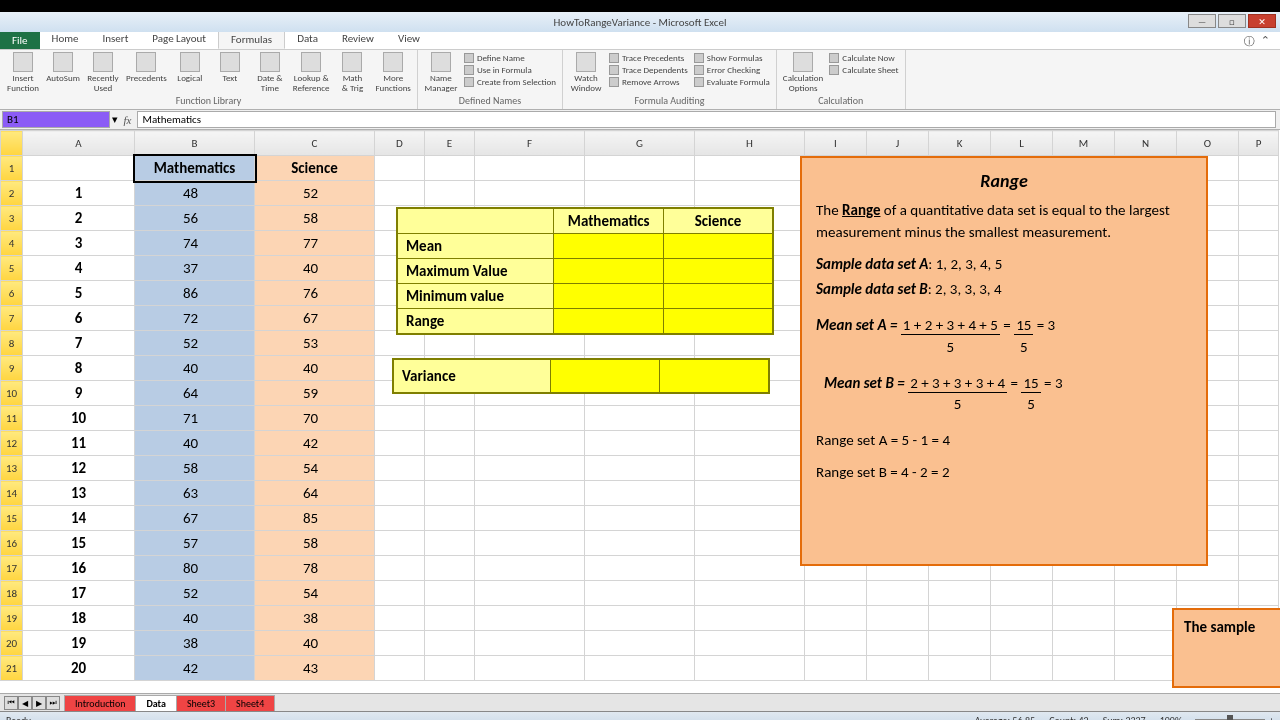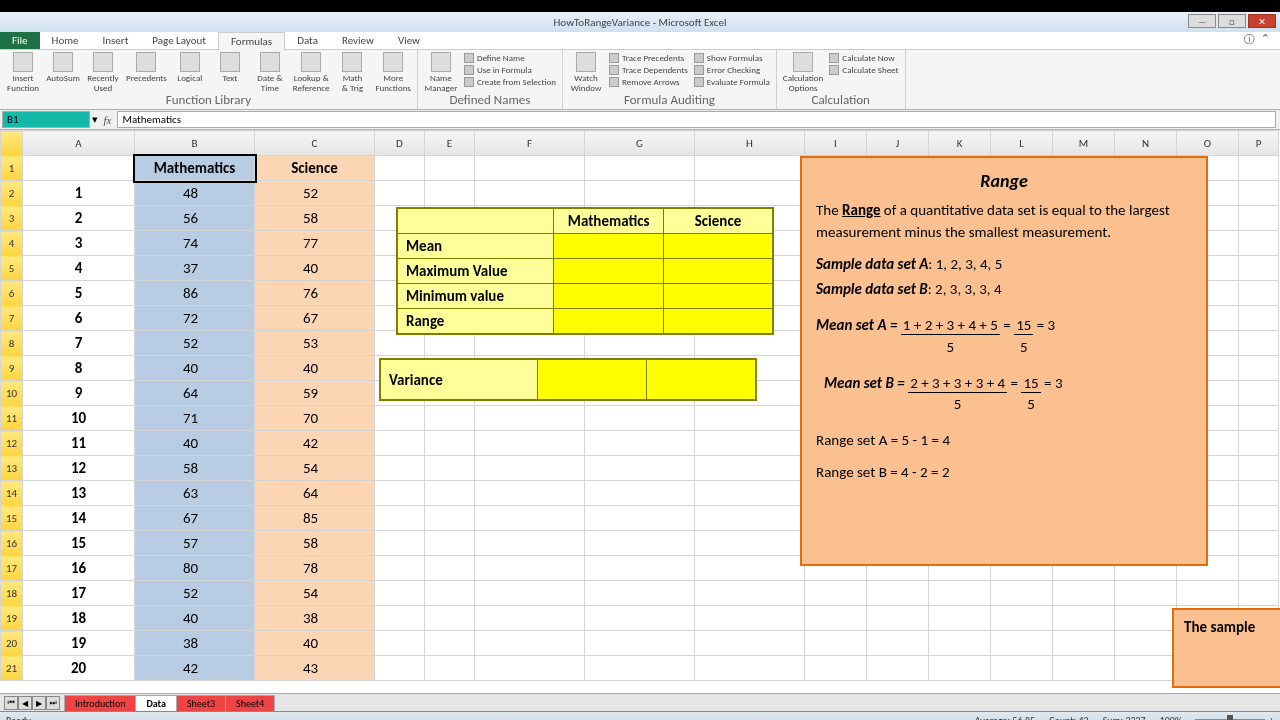--- a/index.html
+++ b/index.html
@@ -1,37 +1,37 @@
 <!DOCTYPE html>
 <html><head>
 <meta charset="utf-8">
 <style>
 html,body{margin:0;padding:0;font-family:Calibri,Arial,sans-serif;font-size:11px;background:#fff;overflow:hidden;width:1280px;height:720px}
 *{box-sizing:border-box}
 .titlebar{height:20px;background:linear-gradient(#e8f0f8,#cfe0f0);display:flex;align-items:center;justify-content:center;font-size:11px;color:#444;position:relative}
 .titlebar .winbtns{position:absolute;right:4px;top:2px;display:flex;gap:2px}
 .winbtn{width:28px;height:14px;background:#ddd;border:1px solid #888;display:flex;align-items:center;justify-content:center;font-size:9px}
 .winbtn.close{background:#c84030;color:#fff;border-color:#a03020}
-.ribbon-tabs{height:18px;background:#fff;display:flex;align-items:flex-start;padding-left:0;font-size:11px;border-bottom:1px solid #ccc}
+.ribbon-tabs{height:18px;background:#fff;display:flex;align-items:flex-end;padding-left:0;font-size:11px;border-bottom:1px solid #ccc}
 .file-tab{background:#1e7145;color:#fff;padding:2px 12px;font-size:11px}
 .rtab{padding:2px 12px;color:#444;cursor:default}
 .rtab.active{border:1px solid #ccc;border-bottom:1px solid #f5f5f5;background:#f5f5f5}
 .rtab-help{margin-left:auto;display:flex;gap:6px;padding-right:10px;color:#555}
 .ribbon{height:60px;background:#f5f5f5;border-bottom:1px solid #b0b0b0;display:flex;font-size:10px;color:#444}
 .group{border-right:1px solid #d0d0d0;padding:2px 6px;display:flex;flex-direction:column;justify-content:space-between}
-.group-label{text-align:center;font-size:13px;color:#666;margin-top:auto}
+.group-label{text-align:center;font-size:10px;color:#666;margin-top:auto}
 .group-body{display:flex;gap:6px;align-items:flex-start}
 .bigbtn{display:flex;flex-direction:column;align-items:center;gap:1px;min-width:34px}
 .bigbtn .ic{width:20px;height:20px;background:#ddd;border:1px solid #aaa}
 .bigbtn span{font-size:9px;text-align:center;line-height:1}
 .smallstack{display:flex;flex-direction:column;gap:1px;font-size:9px}
 .smallstack div{display:flex;align-items:center;gap:3px;white-space:nowrap}
 .sm-ic{width:10px;height:10px;background:#ccc;border:1px solid #999}
 .formula-bar{height:20px;background:#f0f0f0;border-bottom:1px solid #b0b0b0;display:flex;align-items:center;font-size:11px}
-.name-box{width:88px;border:1px solid #aaa;background:#14b8a6;padding:1px 4px;margin:0 2px}
+.name-box{width:108px;border:1px solid #aaa;background:#8b5cf6;padding:1px 4px;margin:0 2px}
 .fx{font-style:italic;font-family:serif;margin:0 6px;color:#555}
 .formula-input{flex:1;border:1px solid #aaa;background:#fff;padding:1px 4px;margin-right:4px}
 .grid-area{position:relative;height:563px;overflow:hidden;background:#fff}
 table.sheet{border-collapse:collapse;position:absolute;left:0;top:0}
 .sheet th,.sheet td{border:1px solid #d4d4d4;padding:0;height:25px;font-size:15px;text-align:center;font-family:Calibri,Arial}
 .sheet th{background:linear-gradient(#f5f5f5,#e5e5e5);font-weight:normal;font-size:11px;color:#333}
 .sheet th.rowh{width:22px;background:linear-gradient(#ffe97f,#ffd540)}
 .colA{width:112px}.colB{width:120px}.colC{width:120px}.colD{width:50px}.colE{width:50px}.colF{width:110px}.colG{width:110px}.colH{width:110px}.colI{width:62px}.colJ{width:62px}.colK{width:62px}.colL{width:62px}.colM{width:62px}.colN{width:62px}.colO{width:62px}.colP{width:40px}
 .cellA{text-align:center;font-weight:bold}
 .cellB{background:#b8cce4;text-align:right;padding-right:8px!important}
@@ -698,21 +698,21 @@
             <td></td>
           </tr>
           <tr>
             <td class="light right">Range</td>
             <td></td>
             <td></td>
           </tr>
         </tbody>
       </table>
   </div>
-  <div class="yellow-box" style="left:379px;top:228px;width:378px;height:43px">
+  <div class="yellow-box" style="left:392px;top:228px;width:378px;height:36px">
     <table>
         <tbody>
           <tr>
       <td class="light right" style="width:158px">Variance</td>
       <td style="width:110px"></td>
       <td style="width:110px"></td>
     </tr>
         </tbody>
       </table>
   </div>

